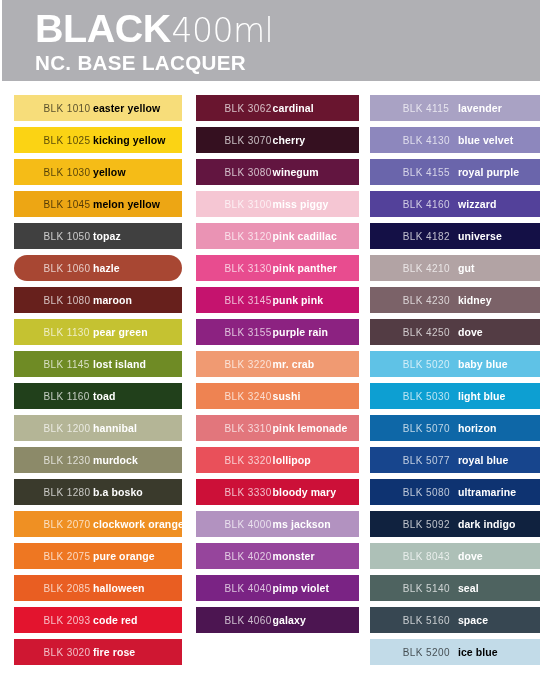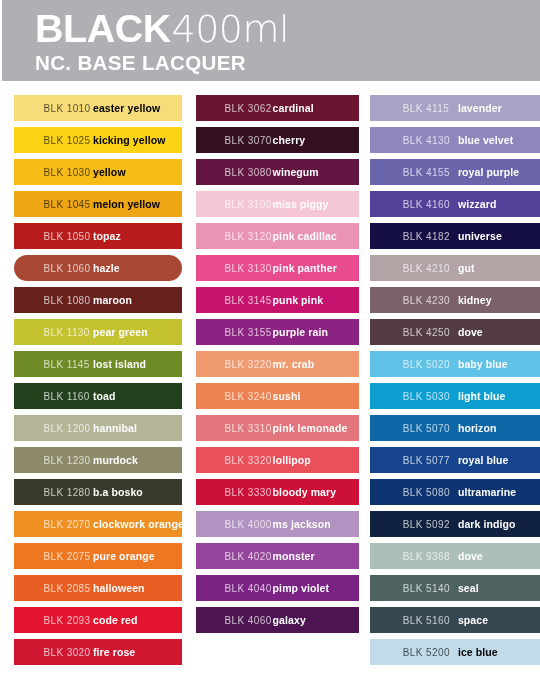--- a/index.html
+++ b/index.html
@@ -52,21 +52,21 @@
     font-size: 38px;
     letter-spacing: -0.5px;
     color: #ffffff;
     transform: scaleX(1.04);
     transform-origin: left center;
   }
 
   .title-vol {
     font-family: "DejaVu Sans", sans-serif;
     font-weight: 300;
-    font-size: 38px;
+    font-size: 33px;
     letter-spacing: -0.5px;
     color: #ffffff;
     margin-left: 6px;
   }
 
   .title-line2 {
     font-family: "Liberation Sans", sans-serif;
     font-weight: bold;
     font-size: 20px;
     letter-spacing: 0.3px;
@@ -155,21 +155,21 @@
           <span class="swatch-name">kicking yellow</span>
         </div>
         <div class="swatch tone-dark" style="background: rgb(245, 188, 23);">
           <span class="swatch-code">BLK 1030</span>
           <span class="swatch-name">yellow</span>
         </div>
         <div class="swatch tone-dark" style="background: rgb(237, 166, 20);">
           <span class="swatch-code">BLK 1045</span>
           <span class="swatch-name">melon yellow</span>
         </div>
-        <div class="swatch tone-light" style="background: #b91c1c;">
+        <div class="swatch tone-light" style="background: #404040;">
           <span class="swatch-code">BLK 1050</span>
           <span class="swatch-name">topaz</span>
         </div>
         <div class="swatch tone-light" style="background: rgb(168, 71, 51); border-radius: 13px;">
           <span class="swatch-code">BLK 1060</span>
           <span class="swatch-name">hazle</span>
         </div>
         <div class="swatch tone-light" style="background: rgb(103, 32, 28);">
           <span class="swatch-code">BLK 1080</span>
           <span class="swatch-name">maroon</span>
@@ -340,21 +340,21 @@
         </div>
         <div class="swatch tone-light" style="background: rgb(14, 51, 113);">
           <span class="swatch-code">BLK 5080</span>
           <span class="swatch-name">ultramarine</span>
         </div>
         <div class="swatch tone-light" style="background: rgb(16, 34, 63);">
           <span class="swatch-code">BLK 5092</span>
           <span class="swatch-name">dark indigo</span>
         </div>
         <div class="swatch tone-light" style="background: rgb(173, 192, 183);">
-          <span class="swatch-code">BLK 9368</span>
+          <span class="swatch-code">BLK 8043</span>
           <span class="swatch-name">dove</span>
         </div>
         <div class="swatch tone-light" style="background: rgb(78, 99, 96);">
           <span class="swatch-code">BLK 5140</span>
           <span class="swatch-name">seal</span>
         </div>
         <div class="swatch tone-light" style="background: rgb(55, 71, 82);">
           <span class="swatch-code">BLK 5160</span>
           <span class="swatch-name">space</span>
         </div>

